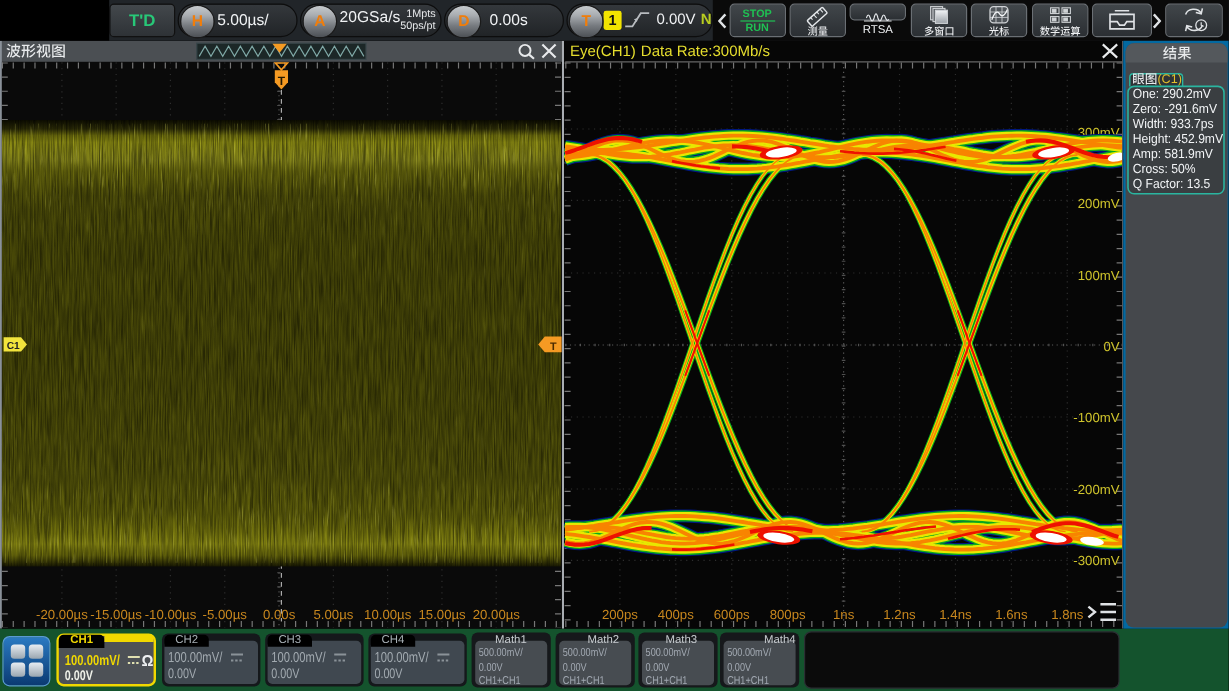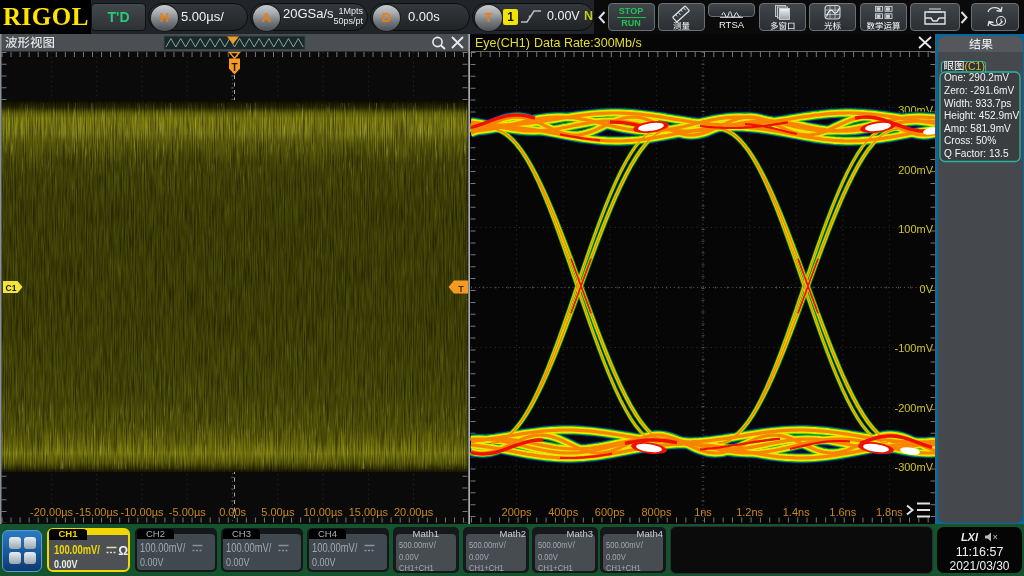--- a/index.html
+++ b/index.html
@@ -1,19 +1,18 @@
 <!DOCTYPE html>
 <html><head><meta charset="utf-8"><style>
 *{margin:0;padding:0}
 body{width:1024px;height:576px;background:#000;overflow:hidden;position:relative;font-family:"Liberation Sans",sans-serif}
 </style></head><body>
 <div style="position:absolute;left:0;top:0;width:1024px;height:34px;background:#212529">
 <div style="position:absolute;left:0;top:0;width:91px;height:34px;background:#000"></div>
 <div style="position:absolute;left:594px;top:0;width:430px;height:34px;background:#0a0a0a"></div>
-<div style="position:absolute;left:3px;top:3px;font:bold 25px 'Liberation Serif',serif;color:#ffe400;letter-spacing:0.5px">RIGOL</div>
 <div style="position:absolute;left:91px;top:3px;width:55px;height:28px;background:linear-gradient(#43484c,#2e3236);border-radius:4px;border:1px solid #111;box-sizing:border-box;text-align:center;font:bold 14px 'Liberation Sans',sans-serif;line-height:26px;color:#28c878">T'D</div>
 <div style="position:absolute;left:148px;top:3px;width:100px;height:28px;background:linear-gradient(#34383c,#212427);border-radius:14px;border:1px solid #0d0d0d;box-sizing:border-box">
       <div style="position:absolute;left:32px;top:5px;font:13px 'Liberation Sans',sans-serif;color:#f0f2f4">5.00µs/</div>
       <div style="position:absolute;left:1px;top:0px;width:27px;height:26px;border-radius:50%;background:linear-gradient(180deg,#c6cacd 0%,#a9adb1 30%,#787c81 62%,#4c5055 100%);border:1px solid #1a1a1a;text-align:center;font:bold 13px 'Liberation Sans',sans-serif;line-height:26px;color:#f07d0a">H</div>
     </div>
 <div style="position:absolute;left:250px;top:3px;width:118px;height:28px;background:linear-gradient(#34383c,#212427);border-radius:14px;border:1px solid #0d0d0d;box-sizing:border-box">
       <div style="position:absolute;left:32px;top:2px;font:13px 'Liberation Sans',sans-serif;color:#f0f2f4">20GSa/s</div>
       <div style="position:absolute;right:4px;top:2px;font:9px 'Liberation Sans',sans-serif;color:#e8eaec;text-align:right;line-height:10px">1Mpts<br>50ps/pt</div>
       <div style="position:absolute;left:1px;top:0px;width:27px;height:26px;border-radius:50%;background:linear-gradient(180deg,#c6cacd 0%,#a9adb1 30%,#787c81 62%,#4c5055 100%);border:1px solid #1a1a1a;text-align:center;font:bold 13px 'Liberation Sans',sans-serif;line-height:26px;color:#f07d0a">A</div>
     </div>
@@ -397,40 +396,32 @@
     </div>
 <div style="position:absolute;left:393px;top:3px;width:66px;height:46px;background:#16181b;border-radius:5px">
       <div style="position:absolute;left:3px;top:7px;right:3px;bottom:2px;background:#474c51;border-radius:4px"></div>
       <div style="position:absolute;right:1px;top:1.5px;width:37px;height:10px;text-align:right;color:#c8ccd0;font-size:9.5px;line-height:10px;padding-right:19px">Math1</div>
       <div style="position:absolute;left:6px;top:12px;font-size:9.5px;color:#a2a9b2"><span style="display:inline-block;transform:scaleX(0.8);transform-origin:0 50%;white-space:nowrap">500.00mV/</span></div>
       <div style="position:absolute;left:6px;top:24px;font-size:9.5px;color:#a2a9b2"><span style="display:inline-block;transform:scaleX(0.8);transform-origin:0 50%;white-space:nowrap">0.00V</span></div>
       <div style="position:absolute;left:6px;top:35px;font-size:9.5px;color:#a2a9b2"><span style="display:inline-block;transform:scaleX(0.8);transform-origin:0 50%;white-space:nowrap">CH1+CH1</span></div>
     </div>
 <div style="position:absolute;left:463px;top:3px;width:66px;height:46px;background:#16181b;border-radius:5px">
       <div style="position:absolute;left:3px;top:7px;right:3px;bottom:2px;background:#474c51;border-radius:4px"></div>
-      <div style="position:absolute;right:1px;top:1.5px;width:37px;height:10px;text-align:right;color:#c8ccd0;font-size:9.5px;line-height:10px;padding-right:2px">Math2</div>
+      <div style="position:absolute;right:1px;top:1.5px;width:37px;height:10px;text-align:right;color:#c8ccd0;font-size:9.5px;line-height:10px;padding-right:12px">Math2</div>
       <div style="position:absolute;left:6px;top:12px;font-size:9.5px;color:#a2a9b2"><span style="display:inline-block;transform:scaleX(0.8);transform-origin:0 50%;white-space:nowrap">500.00mV/</span></div>
       <div style="position:absolute;left:6px;top:24px;font-size:9.5px;color:#a2a9b2"><span style="display:inline-block;transform:scaleX(0.8);transform-origin:0 50%;white-space:nowrap">0.00V</span></div>
       <div style="position:absolute;left:6px;top:35px;font-size:9.5px;color:#a2a9b2"><span style="display:inline-block;transform:scaleX(0.8);transform-origin:0 50%;white-space:nowrap">CH1+CH1</span></div>
     </div>
 <div style="position:absolute;left:532px;top:3px;width:66px;height:46px;background:#16181b;border-radius:5px">
       <div style="position:absolute;left:3px;top:7px;right:3px;bottom:2px;background:#474c51;border-radius:4px"></div>
-      <div style="position:absolute;right:1px;top:1.5px;width:37px;height:10px;text-align:right;color:#c8ccd0;font-size:9.5px;line-height:10px;padding-right:4px">Math3</div>
+      <div style="position:absolute;right:1px;top:1.5px;width:37px;height:10px;text-align:right;color:#c8ccd0;font-size:9.5px;line-height:10px;padding-right:16px">Math3</div>
       <div style="position:absolute;left:6px;top:12px;font-size:9.5px;color:#a2a9b2"><span style="display:inline-block;transform:scaleX(0.8);transform-origin:0 50%;white-space:nowrap">500.00mV/</span></div>
       <div style="position:absolute;left:6px;top:24px;font-size:9.5px;color:#a2a9b2"><span style="display:inline-block;transform:scaleX(0.8);transform-origin:0 50%;white-space:nowrap">0.00V</span></div>
       <div style="position:absolute;left:6px;top:35px;font-size:9.5px;color:#a2a9b2"><span style="display:inline-block;transform:scaleX(0.8);transform-origin:0 50%;white-space:nowrap">CH1+CH1</span></div>
     </div>
 <div style="position:absolute;left:600px;top:3px;width:66px;height:46px;background:#16181b;border-radius:5px">
       <div style="position:absolute;left:3px;top:7px;right:3px;bottom:2px;background:#474c51;border-radius:4px"></div>
       <div style="position:absolute;right:1px;top:1.5px;width:37px;height:10px;text-align:right;color:#c8ccd0;font-size:9.5px;line-height:10px;padding-right:2px">Math4</div>
       <div style="position:absolute;left:6px;top:12px;font-size:9.5px;color:#a2a9b2"><span style="display:inline-block;transform:scaleX(0.8);transform-origin:0 50%;white-space:nowrap">500.00mV/</span></div>
       <div style="position:absolute;left:6px;top:24px;font-size:9.5px;color:#a2a9b2"><span style="display:inline-block;transform:scaleX(0.8);transform-origin:0 50%;white-space:nowrap">0.00V</span></div>
       <div style="position:absolute;left:6px;top:35px;font-size:9.5px;color:#a2a9b2"><span style="display:inline-block;transform:scaleX(0.8);transform-origin:0 50%;white-space:nowrap">CH1+CH1</span></div>
     </div>
 <div style="position:absolute;left:670px;top:2px;width:263px;height:48px;background:#0b0b0b;border:1px solid #2b2f33;border-radius:6px;box-sizing:border-box"></div>
-<div style="position:absolute;left:937px;top:3px;width:85px;height:46px;background:#050505;border-radius:7px;text-align:center">
-<div style="font:italic bold 11px 'Liberation Sans',sans-serif;color:#e8eaec;margin-top:4px">LXI &nbsp;<svg width="14" height="10" viewBox="0 0 14 10" style="vertical-align:-1px">
-          <path d="M1 3.5 h2.5 L7 0.5 V9.5 L3.5 6.5 H1 Z" fill="#b8bcc0"></path>
-          <path d="M9.5 3 l3.5 4 M13 3 l-3.5 4" stroke="#9aa0a5" stroke-width="1.1"></path>
-        </svg></div>
-<div style="font:12.5px 'Liberation Sans',sans-serif;color:#eef0f2;margin-top:2px">11:16:57</div>
-<div style="font:12px 'Liberation Sans',sans-serif;color:#eef0f2">2021/03/30</div>
-    </div>
 </div>
 </body></html>

